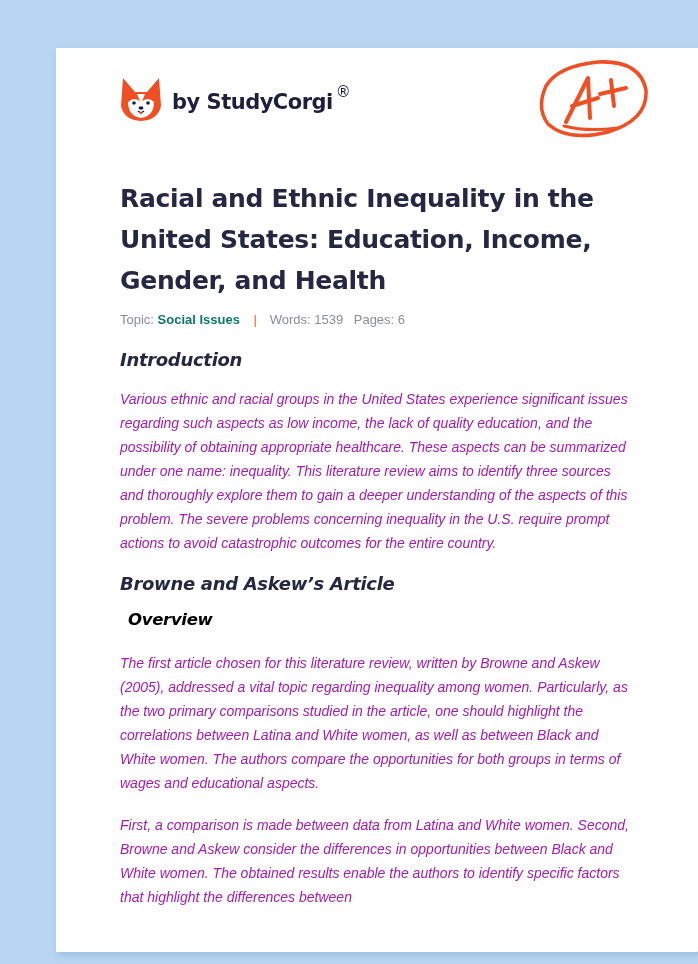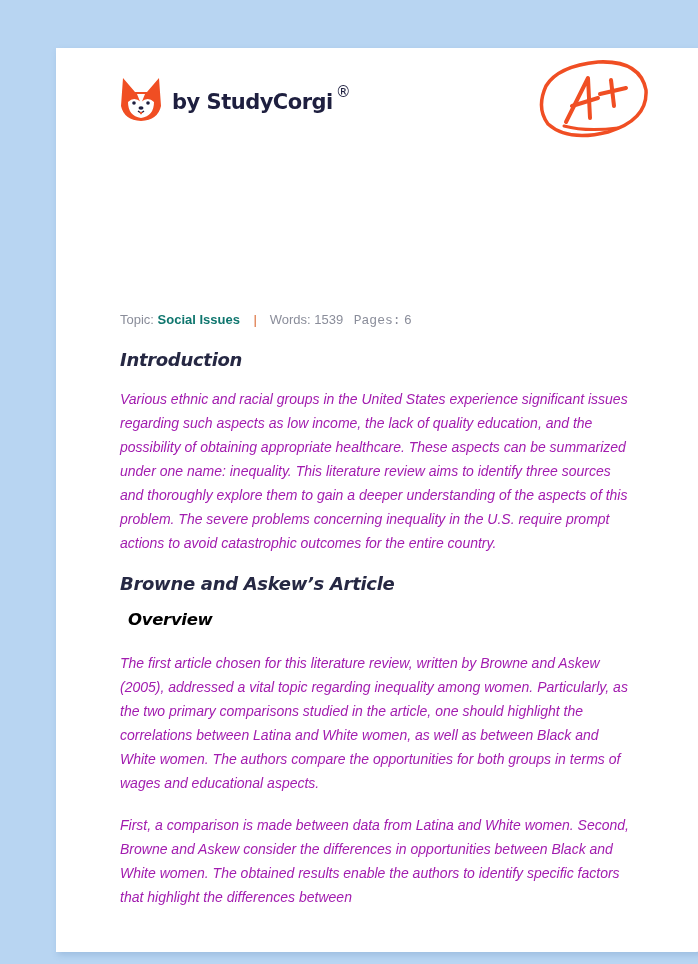--- a/index.html
+++ b/index.html
@@ -40,21 +40,21 @@
       font-family: "DejaVu Sans", sans-serif;
       font-weight: 700; font-size: 25px; line-height: 41px;
       color: #262843; margin: 0; letter-spacing: -0.3px;
     }
     .meta {
       position: absolute; left: 64px; top: 264px;
       font-size: 13px; color: #8a8d9a;
     }
     .meta .topic-value { color: #0f766e; font-weight: bold; }
     .meta .sep { color: #d9652e; margin: 0 9px 0 10px; }
-    .meta .pages { margin-left: 7px; font-family: Liberation Mono, monospace; }
+    .meta .pages { margin-left: 7px; }
     .content { position: absolute; left: 64px; top: 300px; width: 512px; font-style: italic; }
     h2 {
       font-family: "DejaVu Sans", sans-serif;
       font-size: 18px; font-weight: 700; color: #262843;
       margin: 0; line-height: 24px; letter-spacing: -0.3px;
     }
     h3 {
       font-family: "DejaVu Sans", sans-serif;
       font-size: 16.5px; font-weight: 700; color: #000000;
       margin: 8px; line-height: 22px; letter-spacing: -0.3px;
@@ -86,20 +86,21 @@
 
   <svg class="grade" viewBox="0 0 112 82">
     <path d="M60 4 Q102 2 108 32 Q110 62 70 74 Q30 84 10 66 Q-2 50 8 28 Q20 8 60 4" stroke="#f04e23" stroke-width="3.5" fill="none" stroke-linecap="round"></path>
     <path d="M26 68 Q48 74 80 70" stroke="#f04e23" stroke-width="3" fill="none" stroke-linecap="round"></path>
     <path d="M28 64 L50 20 L52 60" stroke="#f04e23" stroke-width="4" fill="none" stroke-linecap="round" stroke-linejoin="round"></path>
     <path d="M34 48 L60 40" stroke="#f04e23" stroke-width="4" fill="none" stroke-linecap="round"></path>
     <path d="M62 36 L88 30" stroke="#f04e23" stroke-width="4" fill="none" stroke-linecap="round"></path>
     <path d="M73 22 L76 48" stroke="#f04e23" stroke-width="4" fill="none" stroke-linecap="round"></path>
   </svg>
 
+  <h1 class="title">Racial and Ethnic Inequality in the United States: Education, Income, Gender, and Health</h1>
 
   <div class="meta">
     <span>Topic:</span>
     <span class="topic-value">Social Issues</span>
     <span class="sep">|</span>
     <span>Words:</span>
     <span>1539</span>
     <span class="pages">Pages:</span>
     <span>6</span>
   </div>

